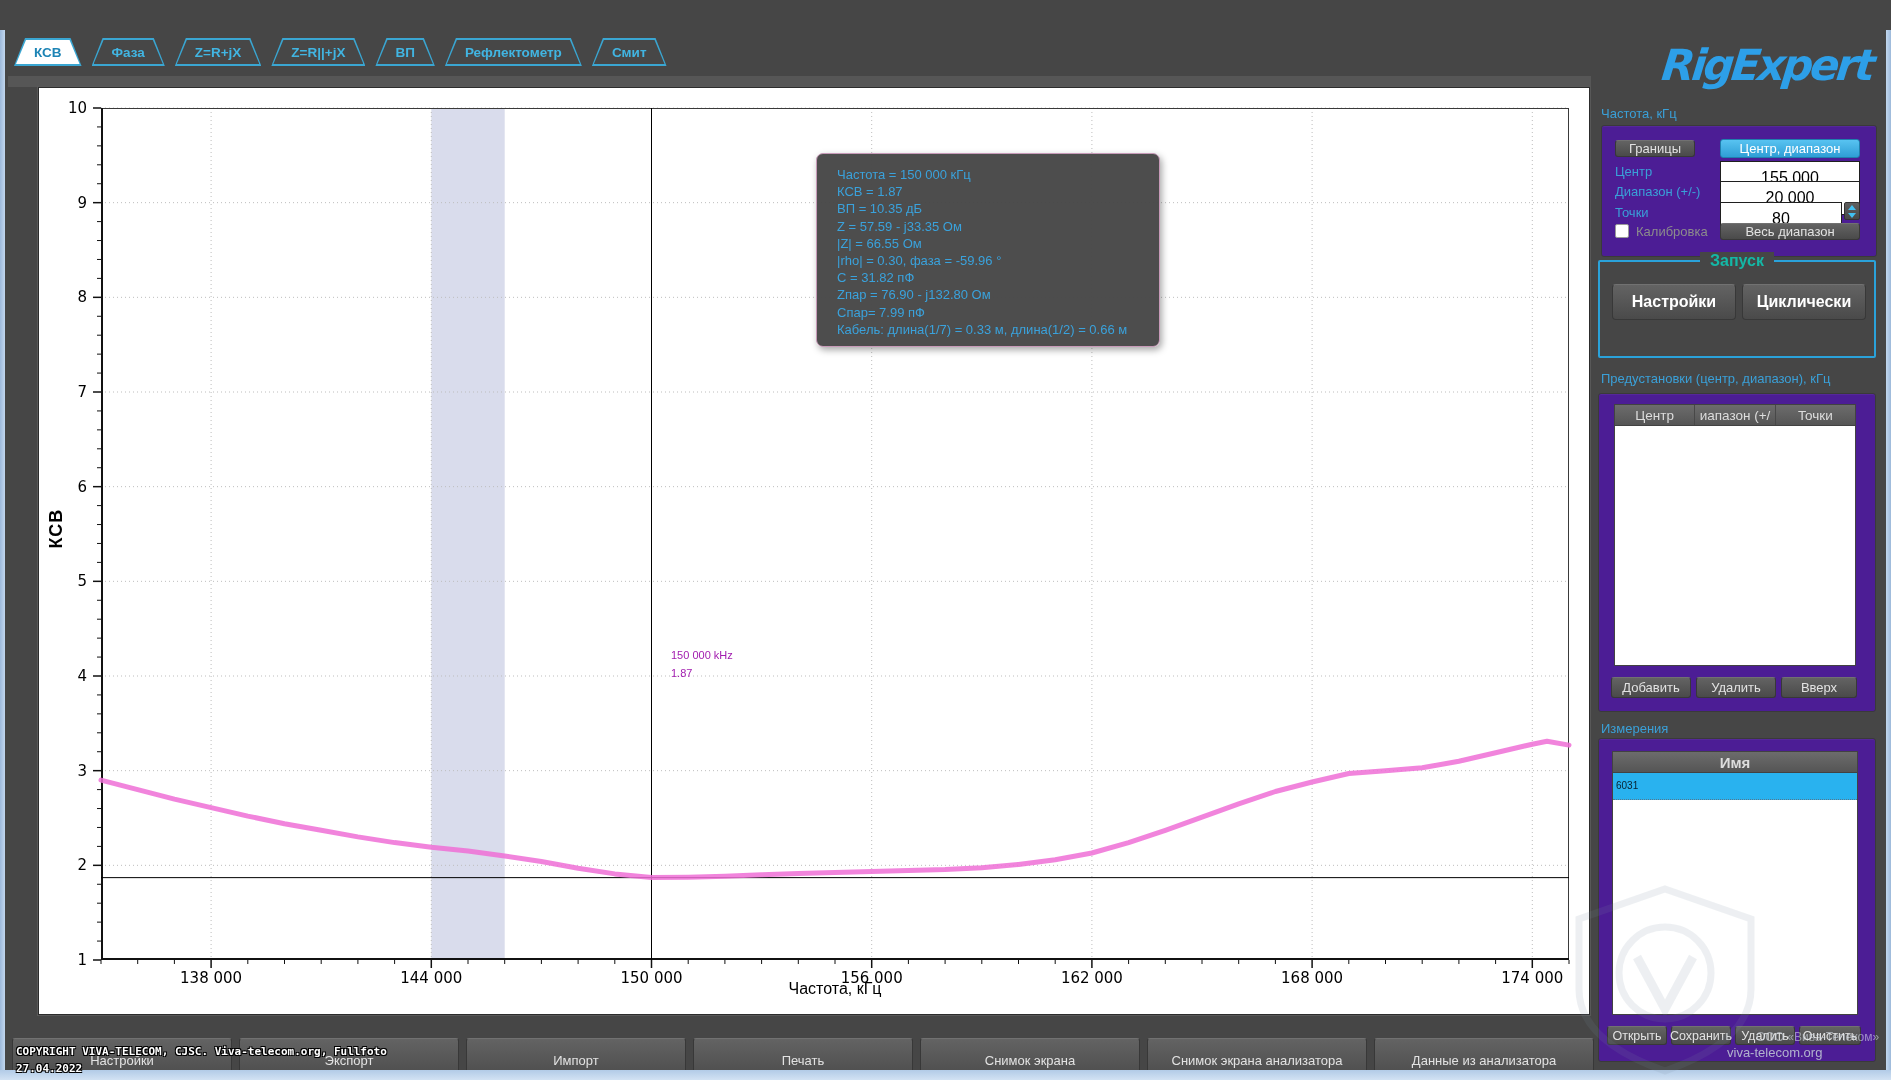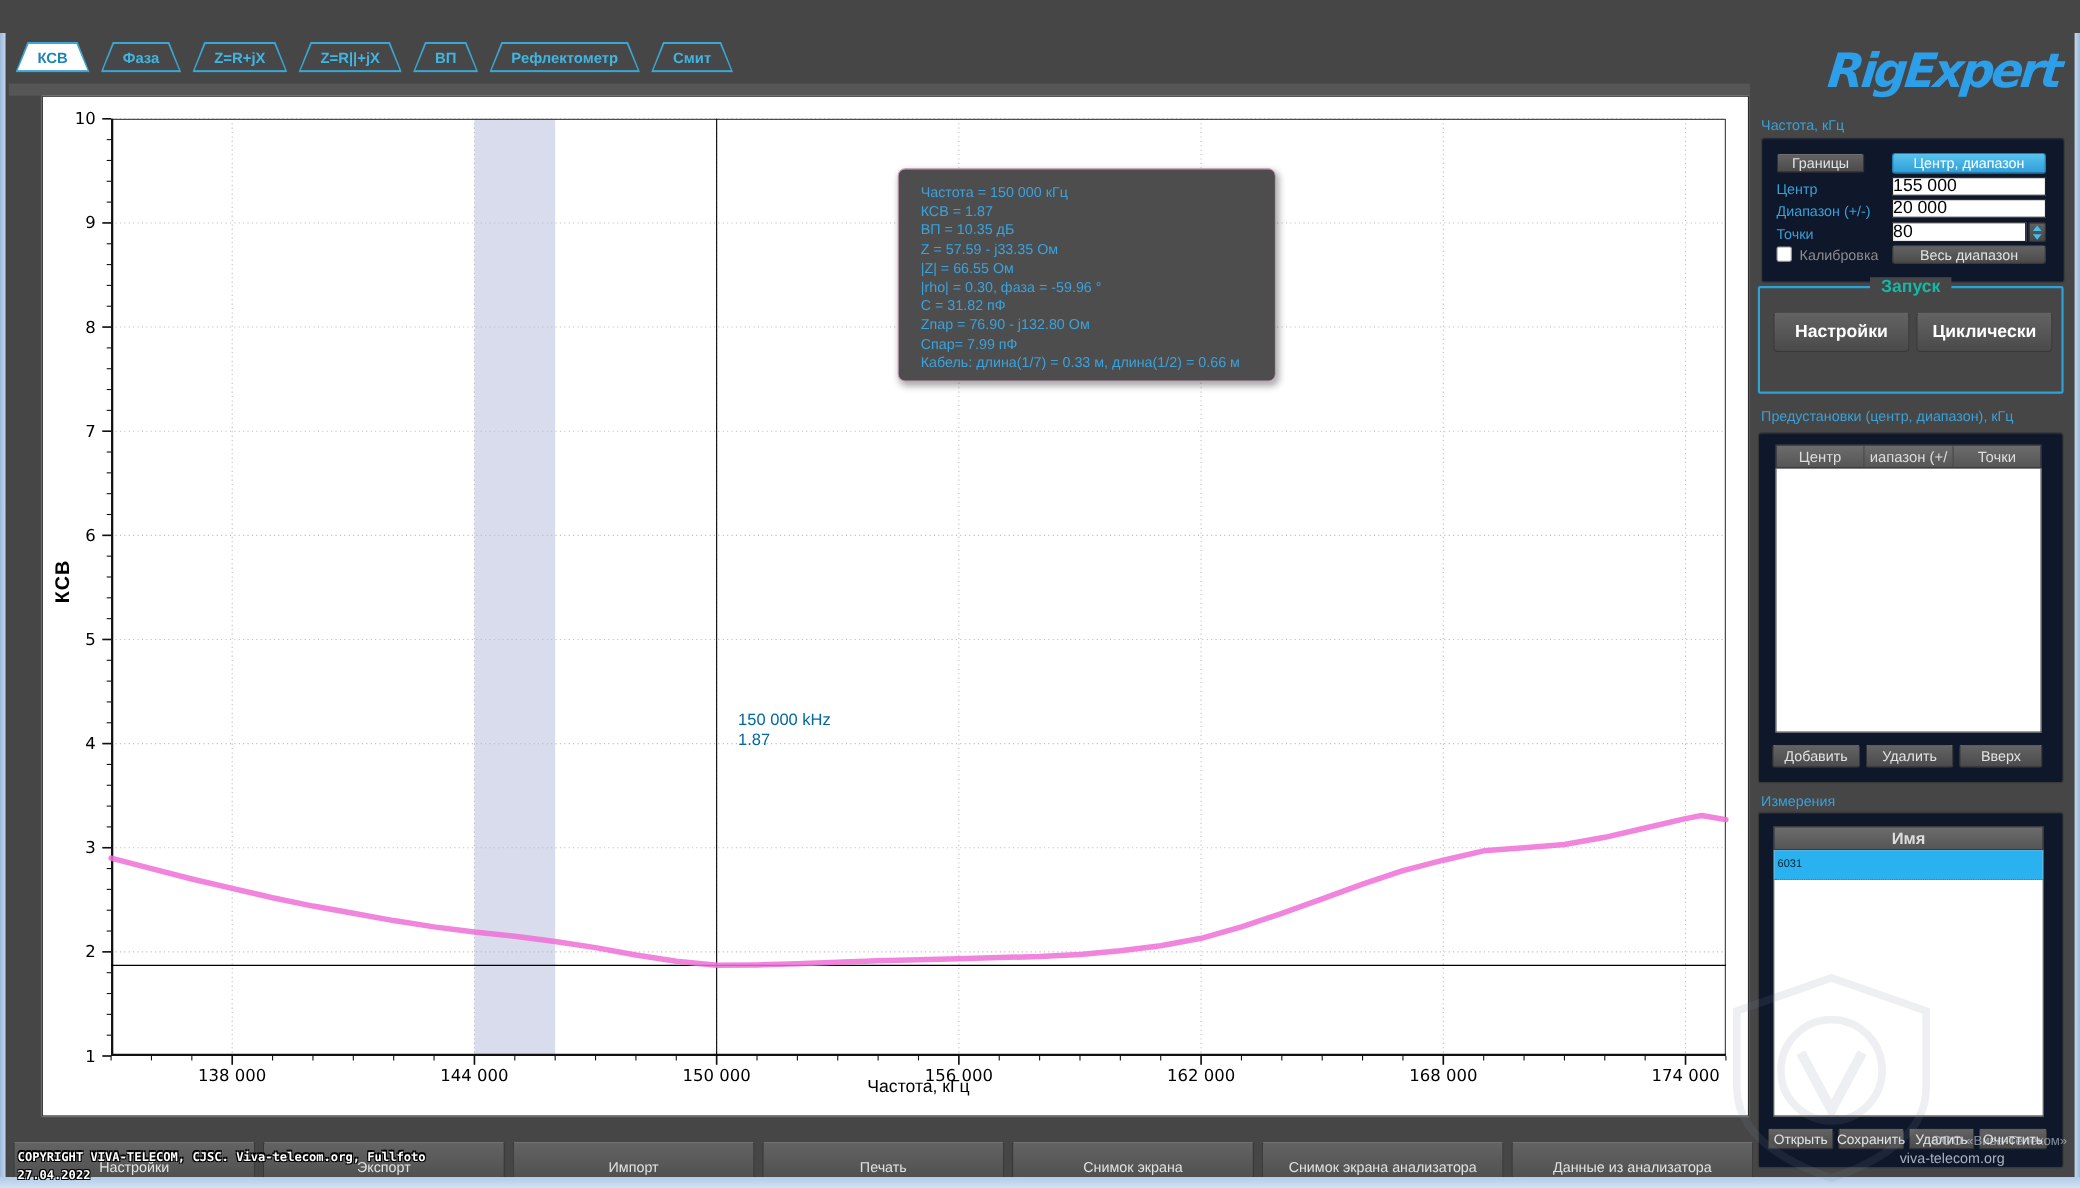--- a/index.html
+++ b/index.html
@@ -53,39 +53,39 @@
   .tab-strip{position:absolute;left:8px;top:46px;width:1583px;height:11px;background:#565656}
 
   
   .chart-panel{position:absolute;left:38px;top:57px;width:1552px;height:928px;background:#fff;
     border:1px solid #2c2c2c;box-shadow:0 0 0 1px #585858}
   #plot-svg{position:absolute;left:62px;top:20px;overflow:visible}
   #plot-svg text{font-family:"DejaVu Sans",sans-serif}
   .ylabel{position:absolute;left:-2px;top:430px;font-size:18px;font-weight:bold;color:#000;
     transform:rotate(-90deg);letter-spacing:1px}
   .xlabel{position:absolute;left:62px;top:892px;width:1468px;text-align:center;font-size:16px;color:#000}
-  .marker-label{position:absolute;left:632px;top:558px;font-size:15px;color:#0369a1;line-height:18px}
+  .marker-label{position:absolute;left:632px;top:558px;font-size:11px;color:#a21caf;line-height:18px}
 
   .tooltip{position:absolute;left:777px;top:65px;width:344px;height:194px;
     background:rgba(71,71,71,.97);border:1px solid #c79ab8;border-radius:7px;
     padding:12px 0 0 20px;box-shadow:2px 3px 7px rgba(0,0,0,.35)}
   .tt-line{font-size:13px;line-height:17.2px;color:#3aa2dc;white-space:nowrap}
 
   
   .right-panel{position:absolute;left:1596px;top:0;width:295px;height:1050px}
   .logo{position:absolute;right:19px;top:10px;font-family:"DejaVu Sans",sans-serif;
     font-size:43px;font-style:italic;font-weight:bold;color:#2d9fe8;letter-spacing:-3px;
     transform:skewX(-6deg);white-space:nowrap}
   .sec-label{position:absolute;font-size:13px;color:#3aa0d8;white-space:nowrap}
-  .panel-box{position:absolute;background:#0f172a;border:1px solid #3a3a3a;border-radius:3px;
+  .panel-box{position:absolute;background:#4c1d95;border:1px solid #3a3a3a;border-radius:3px;
     box-shadow:inset 0 1px 0 rgba(255,255,255,.05)}
   .flabel{position:absolute;font-size:13px;color:#3aa0d8;white-space:nowrap}
   .flabel.disabled{color:#8c8c8c}
-  .finput{position:absolute;background:#fff;border:1px solid #1f1f1f;color:#000;
-    font-size:16px;font-family:"Liberation Sans",sans-serif;padding:0;outline:none}
+  .finput{position:absolute;background:#fff;border:1px solid #1f1f1f;color:#000;text-align:center;
+    font-size:16px;font-family:"Liberation Sans",sans-serif;padding:16px;outline:none}
   .btn{background:linear-gradient(#636363,#4a4a4a);border:1px solid #383838;border-top-color:#717171;
     color:#e2e2e2;border-radius:3px;font-size:13px;display:flex;align-items:center;justify-content:center;
     font-family:inherit;white-space:nowrap;cursor:default}
   .btn-active{background:linear-gradient(#58c3f1,#2f9ed6);border:1px solid #1f7fae;color:#fff}
   .abs{position:absolute}
   .spinner{position:absolute;background:linear-gradient(#606060,#484848);border:1px solid #333;
     border-radius:2px;display:flex;flex-direction:column;align-items:center;justify-content:center;gap:3px}
   .spin-up{width:0;height:0;border-left:4px solid transparent;border-right:4px solid transparent;
     border-bottom:5px solid #41c0f0}
   .spin-down{width:0;height:0;border-left:4px solid transparent;border-right:4px solid transparent;

